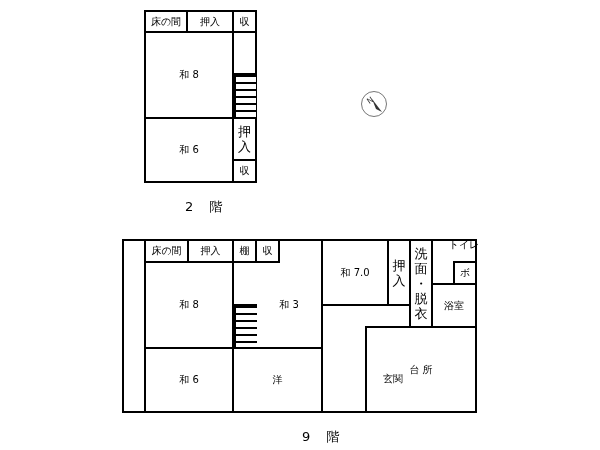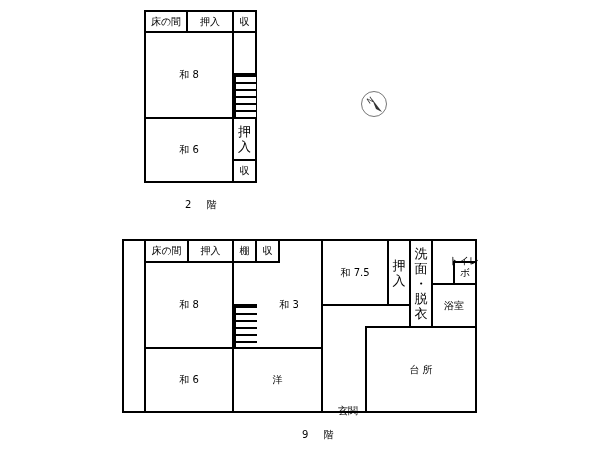--- a/index.html
+++ b/index.html
@@ -4,21 +4,21 @@
 <style>
   html, body { margin:0; padding:0; background:#fff; }
   body { width:600px; height:450px; position:relative; overflow:hidden;
          font-family: "DejaVu Sans", "Liberation Sans", sans-serif; color:#000; }
   .box { position:absolute; box-sizing:border-box; border:2px solid #000; }
   .line { position:absolute; background:#000; }
   .lbl { position:absolute; display:flex; align-items:center; justify-content:center;
          font-size:10px; line-height:1; white-space:nowrap; }
   .vlbl { position:absolute; display:flex; flex-direction:column; align-items:center; justify-content:center;
           font-size:13px; line-height:15px; }
-  .floor-caption { position:absolute; font-size:10px; letter-spacing:6px; }
+  .floor-caption { position:absolute; font-size:13px; letter-spacing:6px; }
   .stairs { position:absolute; box-sizing:border-box; border:2px solid #000; border-right:none;
             background: repeating-linear-gradient(to bottom, #000 0 2px, #fff 2px 7px); }
   .compass { position:absolute; left:360px; top:90px; width:28px; height:28px; }
 </style>
 </head>
 <body>
 
 <div>
   <div class="box" style="left:144px;top:10px;width:113px;height:173px;"></div>
 
@@ -75,34 +75,34 @@
   <div class="line" style="left:365px;top:326px;width:2px;height:87px;"></div>
 
   <div class="lbl" style="left:146px;top:241px;width:41px;height:20px;">床の間</div>
   <div class="lbl" style="left:189px;top:241px;width:43px;height:20px;">押入</div>
   <div class="lbl" style="left:234px;top:241px;width:21px;height:20px;">棚</div>
   <div class="lbl" style="left:257px;top:241px;width:21px;height:20px;">収</div>
   <div class="lbl" style="left:146px;top:263px;width:86px;height:84px;">和 8</div>
   <div class="lbl" style="left:257px;top:263px;width:64px;height:84px;">和 3</div>
   <div class="lbl" style="left:146px;top:349px;width:86px;height:62px;">和 6</div>
   <div class="lbl" style="left:234px;top:349px;width:87px;height:62px;">洋</div>
-  <div class="lbl" style="left:323px;top:241px;width:64px;height:63px;">和 7.5</div>
+  <div class="lbl" style="left:323px;top:241px;width:64px;height:63px;">和 7.0</div>
   <div class="vlbl" style="left:389px;top:241px;width:20px;height:63px;">
     <span>押</span>
     <span>入</span>
   </div>
   <div class="vlbl" style="left:411px;top:241px;width:20px;height:85px;">
     <span>洗</span>
     <span>面</span>
     <span>・</span>
     <span>脱</span>
     <span>衣</span>
   </div>
-  <div class="lbl" style="left:433px;top:251px;width:62px;height:20px;">トイレ</div>
+  <div class="lbl" style="left:433px;top:235px;width:62px;height:20px;">トイレ</div>
   <div class="lbl" style="left:455px;top:263px;width:20px;height:20px;">ボ</div>
   <div class="lbl" style="left:433px;top:285px;width:42px;height:41px;border-radius:16px;">浴室</div>
   <div class="lbl" style="left:367px;top:328px;width:108px;height:83px;">台 所</div>
-  <div class="lbl" style="left:323px;top:400px;width:50px;height:22px;">玄関</div>
+  <div class="lbl" style="left:323px;top:368px;width:50px;height:22px;padding-left:45px;">玄関</div>
 
   <div class="stairs" style="left:234px;top:304px;width:23px;height:45px;"></div>
 
   <div class="floor-caption" style="left:302px;top:428px;">9 階</div>
 </div>
 
 </body></html>

